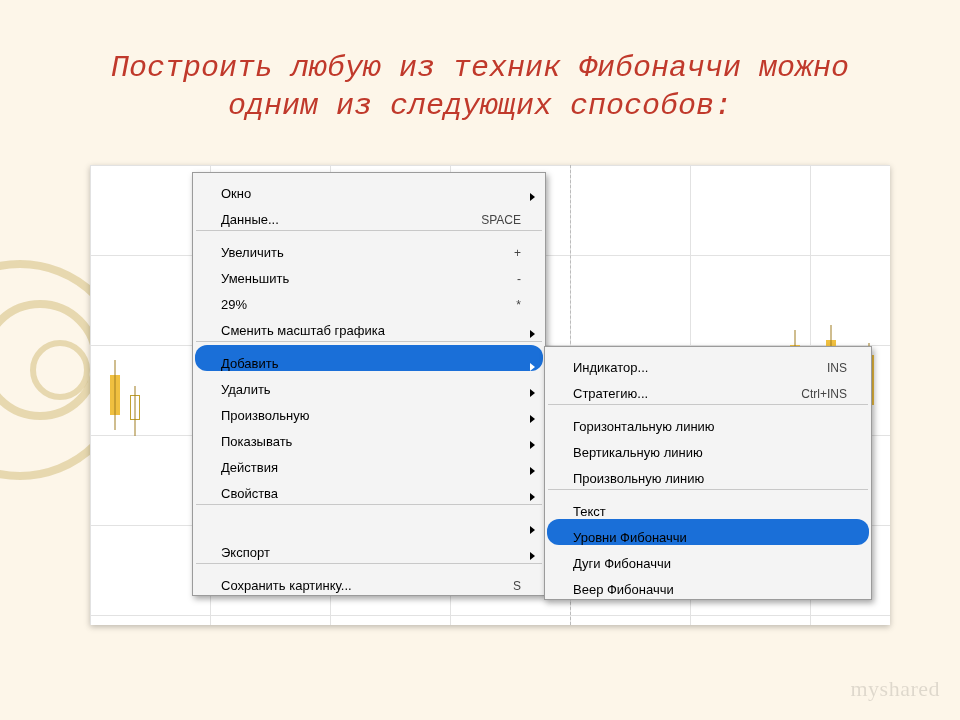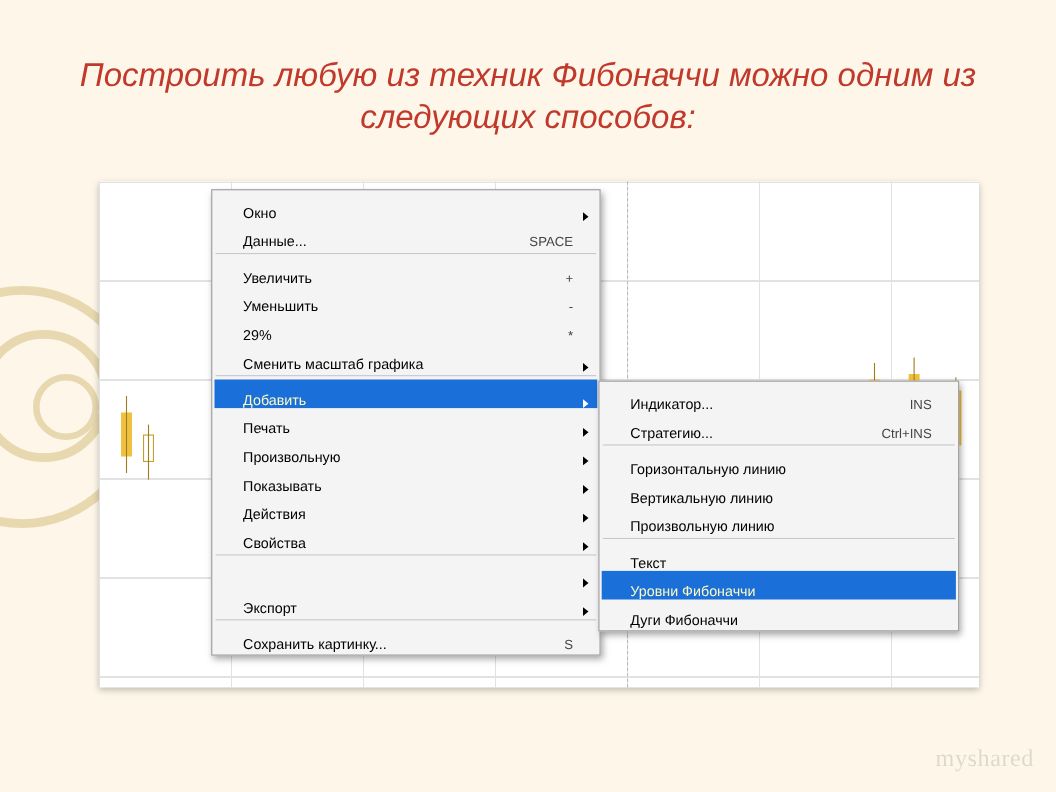--- a/index.html
+++ b/index.html
@@ -22,21 +22,21 @@
   .ring2 { width: 120px; height: 120px; left: -20px; top: 300px; }
   .ring3 { width: 60px;  height: 60px;  left: 30px;  top: 340px; border-width: 6px; }
 
   
   .title {
     position: absolute;
     top: 50px;
     left: 60px;
     right: 60px;
     text-align: center;
-    font-family: Liberation Sans, sans-serif;
+    font-family: Liberation Mono, monospace;
     font-style: italic;
     font-size: 30px;
     line-height: 1.25;
     color: #c0392b;
   }
 
   
   .chart {
     position: absolute;
     top: 165px;
@@ -97,21 +97,22 @@
     display: flex;
     align-items: flex-end;
     height: 26px;
     padding: 0 22px 0 26px;
     position: relative;
     color: #000;
     cursor: default;
   }
   .menu .row.highlight {
     background: #1a6fd8;
-    color: #fef9c3;
+    color: #000000;
+    border-radius: 12px;
   }
   .menu .row .label { flex: 1; }
   .menu .row .shortcut { color: #444; font-size: 12px; margin-left: 41px; }
   .menu .row .arrow {
     position: absolute;
     right: 8px;
     width: 0; height: 0;
     border-top: 4px solid transparent;
     border-bottom: 4px solid transparent;
     border-left: 5px solid #000;
@@ -186,21 +187,21 @@
     <div class="row">
       <span class="label">Сменить масштаб графика</span>
       <span class="arrow"></span>
     </div>
     <hr class="sep">
     <div class="row highlight">
       <span class="label">Добавить</span>
       <span class="arrow"></span>
     </div>
     <div class="row">
-      <span class="label">Печать</span>
+      <span class="label">Удалить</span>
       <span class="arrow"></span>
     </div>
     <div class="row">
       <span class="label">Произвольную</span>
       <span class="arrow"></span>
     </div>
     <div class="row">
       <span class="label">Показывать</span>
       <span class="arrow"></span>
     </div>
@@ -248,15 +249,18 @@
     <hr class="sep">
     <div class="row">
       <span class="label">Текст</span>
     </div>
     <div class="row highlight">
       <span class="label">Уровни Фибоначчи</span>
     </div>
     <div class="row">
       <span class="label">Дуги Фибоначчи</span>
     </div>
+    <div class="row">
+      <span class="label">Веер Фибоначчи</span>
+    </div>
   </div>
 
 <div class="watermark">myshared</div>
 
 </body></html>

